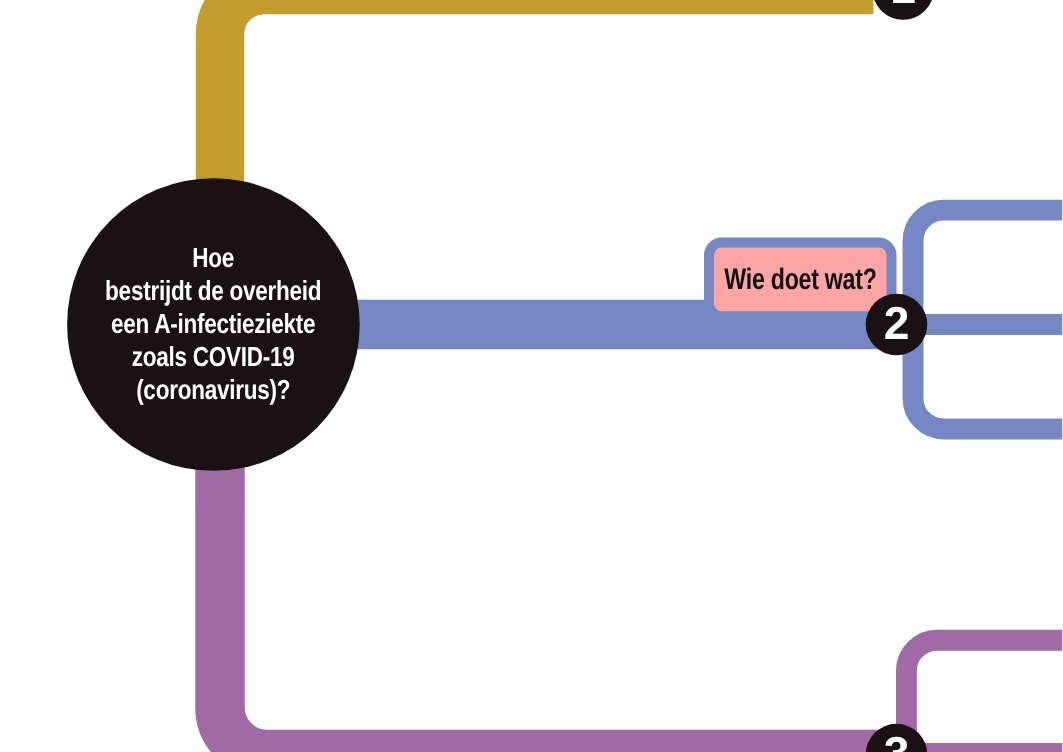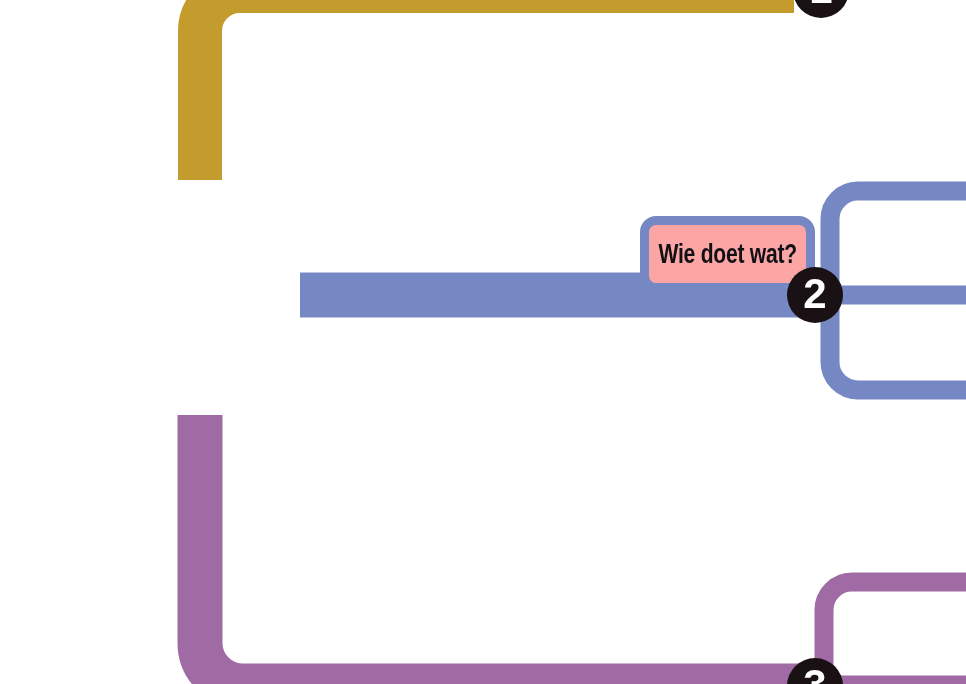--- a/index.html
+++ b/index.html
@@ -99,20 +99,27 @@
 
     <path d="M 966 191 L 858 191 A 28 28 0 0 0 830 219 L 830 362 A 28 28 0 0 0 858 390 L 966 390" stroke-width="19" stroke="#7688c4"></path>
     <path d="M 800 295 L 966 295" stroke-width="19" stroke="#7688c4"></path>
 
     <path d="M 200 415 L 200 643 A 43 43 0 0 0 243 686 L 832 686" stroke-width="45" stroke="#a06ba5"></path>
 
     <path d="M 966 582 L 852 582 A 28 28 0 0 0 824 610 L 824 682" stroke-width="19" stroke="#a06ba5"></path>
     <path d="M 840 685 L 966 685" stroke-width="19" stroke="#a06ba5"></path>
   </svg>
 
+  <div class="center-circle" style="background: rgb(25, 17, 19);">
+    <div class="center-question">Hoe
+bestrijdt de overheid
+een A-infectieziekte
+zoals COVID-19
+(coronavirus)?</div>
+  </div>
 
   <div class="label-box" id="label-wie" style="border-color: rgb(118, 136, 196);">
     <div class="label-text">Wie doet wat?</div>
   </div>
 
 
   <div class="badge" id="badge-1" style="background: rgb(25, 17, 19);">
     <span>1</span>
   </div>
 

